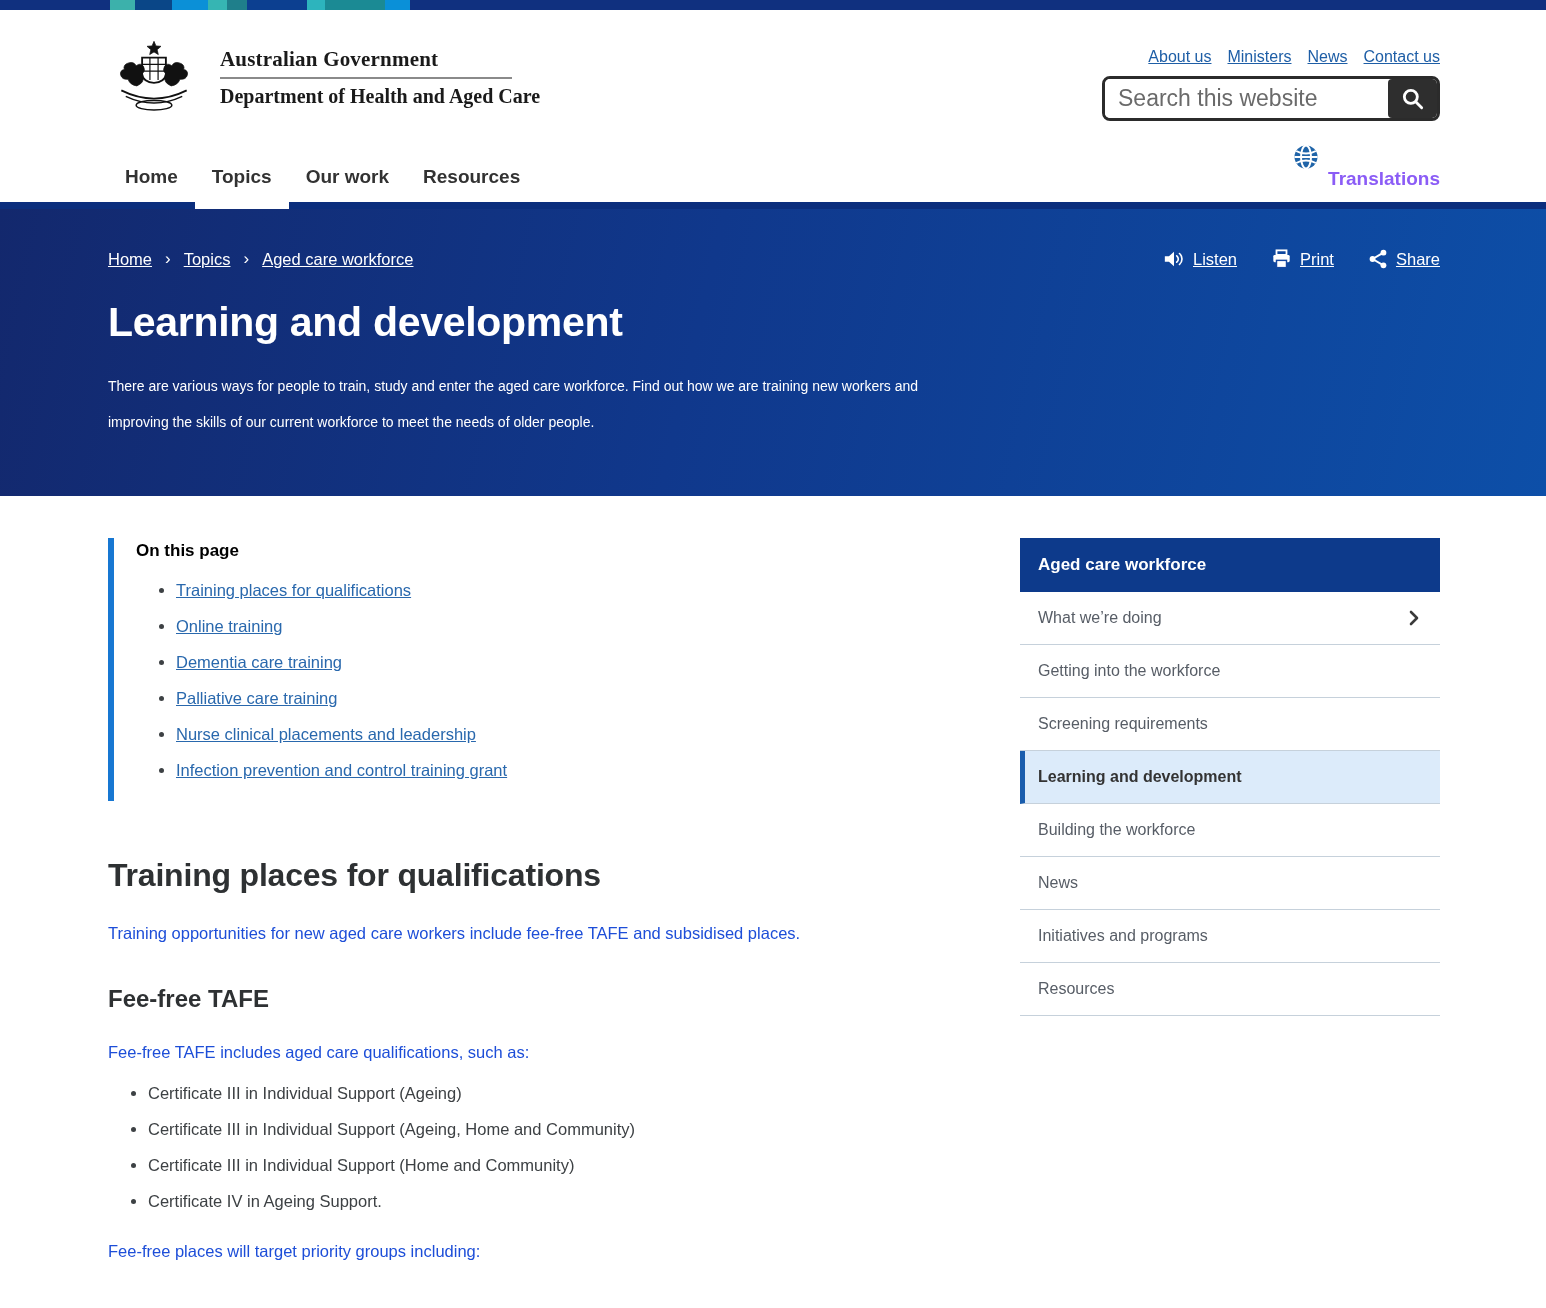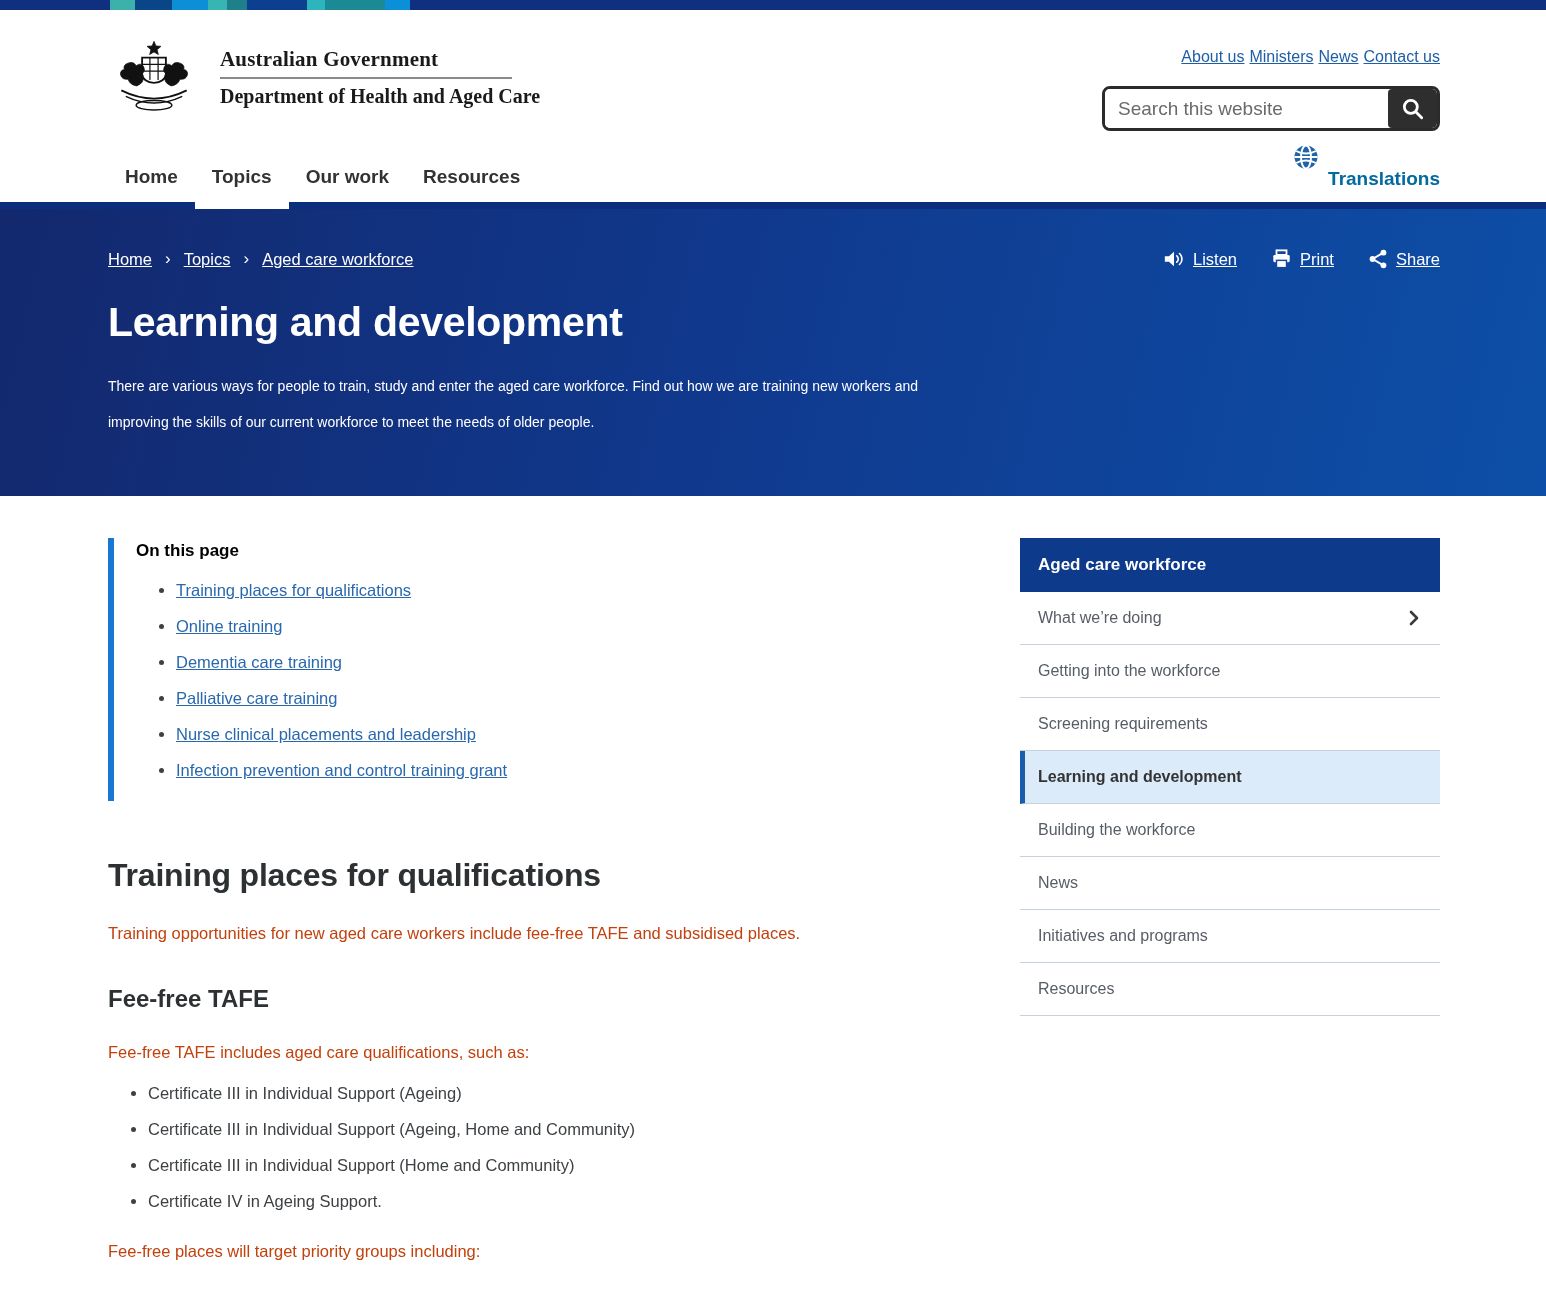--- a/index.html
+++ b/index.html
@@ -18,35 +18,35 @@
   
   .header { padding:24px 106px 0 102px; position:relative; height:140px; }
   .logo { display:flex; align-items:center; gap:14px; }
   .crest { width:104px; height:86px; flex:0 0 auto; }
   .logo-text { font-family:"Liberation Serif", serif; font-weight:700; color:#1a1a1a; }
   .logo-line1 { font-size:21px; letter-spacing:0.2px; }
   .logo-divider { height:2px; background:#8a8a8a; margin:5px 0 6px 0; width:292px; }
   .logo-line2 { font-size:20px; }
 
   .header-right { position:absolute; top:38px; right:106px; width:338px; }
-  .utility-links { display:flex; justify-content:flex-end; gap:5px; margin-bottom:20px; white-space:nowrap; }
+  .utility-links { display:flex; justify-content:flex-end; gap:16px; margin-bottom:10px; white-space:nowrap; }
   .utility-links a { color:#1e5ea6; font-size:16px; text-decoration:underline; }
   .search-box { display:flex; border:3px solid #2b2b2b; border-radius:8px; height:45px; background:#fff; overflow:hidden; }
-  .search-box input { flex:1; border:none; outline:none; font-size:19px; padding:0 13px; color:#333;
+  .search-box input { flex:1; border:none; outline:none; font-size:23px; padding:0 13px; color:#333;
                       font-family:"Liberation Sans", sans-serif; min-width:0; }
   .search-box input::placeholder { color:#6a6a6a; }
   .search-btn { width:49px; background:#2e2e2e; border:none; border-radius:4px; display:flex; align-items:center; justify-content:center; cursor:pointer; }
 
   
   .main-nav { display:flex; align-items:flex-end; padding:0 106px 0 108px; height:52px; position:relative; z-index:2; }
   .nav-items { display:flex; }
   .nav-item { position:relative; padding:14px 17px; font-size:19px; font-weight:700; color:#323232; text-decoration:none; }
   .nav-item.active::after { content:""; position:absolute; left:0; right:0; top:100%; height:7px; background:#ffffff; }
   .translations { margin-left:auto; display:flex; align-items:center; gap:9px; padding-bottom:12px; cursor:pointer; }
-  .translations span { font-size:19px; font-weight:700; color:#0369a1;margin-top:44px; }
+  .translations span { font-size:19px; font-weight:700; color:#8b5cf6;margin-top:44px; }
   .nav-underline { height:7px; background:#0b2e7d; position:relative; z-index:1; }
 
   
   .hero { background:linear-gradient(103deg, #13286d 0%, #10388c 45%, #0d4fa8 100%); padding:40px 106px 56px 108px; color:#fff; }
   .hero-top { display:flex; justify-content:space-between; align-items:center; }
   .breadcrumb { display:flex; align-items:center; list-style:none; }
   .breadcrumb li { display:flex; align-items:center; font-size:16.5px; }
   .breadcrumb li + li::before { content:"\203A"; margin:0 13px; font-size:17px; color:#fff; }
   .breadcrumb a { color:#fff; text-decoration:underline; }
   .hero-actions { display:flex; gap:34px; }
@@ -63,21 +63,21 @@
   
   .on-this-page { margin-top:42px; border-left:6px solid #1777d2; padding:3px 0 6px 22px; }
   .otp-title { font-size:17px; font-weight:700; color:#000000; }
   .otp-links { list-style:none; margin-top:9px; }
   .otp-links li { margin-top:13px; }
   .otp-links a { color:#2968ad; font-size:16.5px; text-decoration:underline; line-height:19px; }
 
   
   .content-col h2 { margin-top:56px; font-size:32px; font-weight:700; color:#2e3133; letter-spacing:-0.2px; }
   .content-col h3 { margin-top:40px; font-size:24px; font-weight:700; color:#2e3133; }
-  .content-col p { margin-top:28px; font-size:16.5px; line-height:23px; color:#c2410c; }
+  .content-col p { margin-top:28px; font-size:16.5px; line-height:23px; color:#1d4ed8; }
   .content-col ul { margin-top:18px; list-style:disc; padding-left:40px; }
   .content-col ul li { margin:14px 0; font-size:16.5px; color:#3d4144; line-height:22px; }
 
   
   .sidebar { margin-top:42px; }
   .sidebar-header { background:#0d3a8b; color:#fff; font-size:17px; font-weight:700; height:54px; display:flex; align-items:center; padding:0 18px; }
   .sidebar ul { list-style:none; }
   .side-item { height:53px; display:flex; align-items:center; justify-content:space-between; padding:0 18px; border-bottom:1px solid #c6d1db; font-size:16px; color:#575d66; cursor:pointer; }
   .side-item.active { background:#dcebfa; border-left:5px solid #1a5dad; padding-left:13px; font-weight:700; color:#333; border-bottom:1px solid #c6d1db; }
   .side-chevron { display:flex; align-items:center; }

